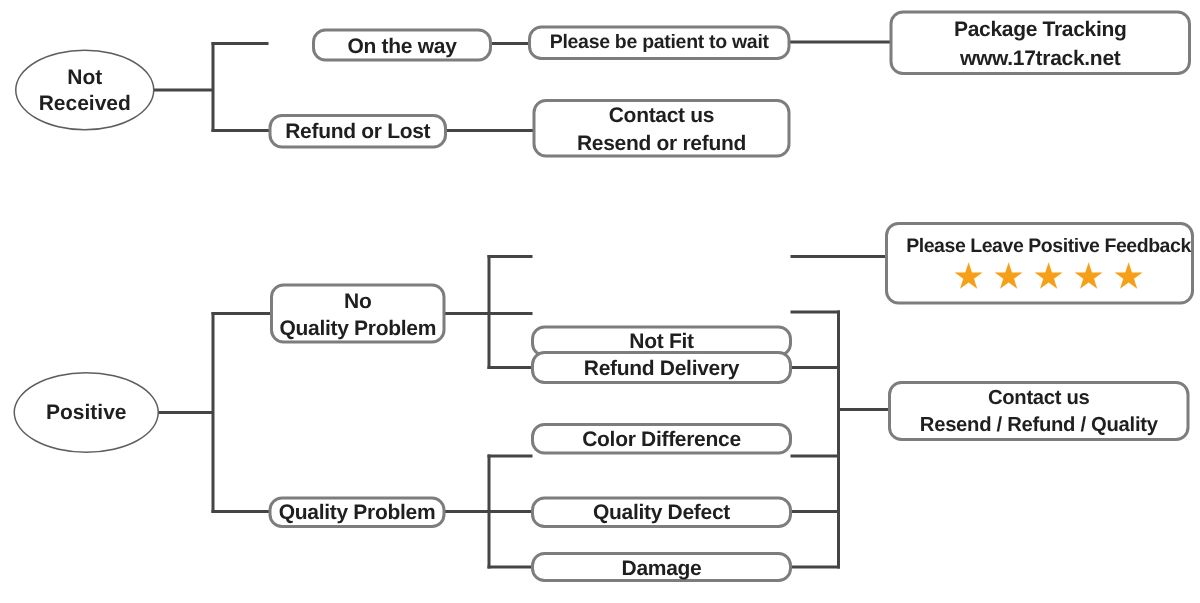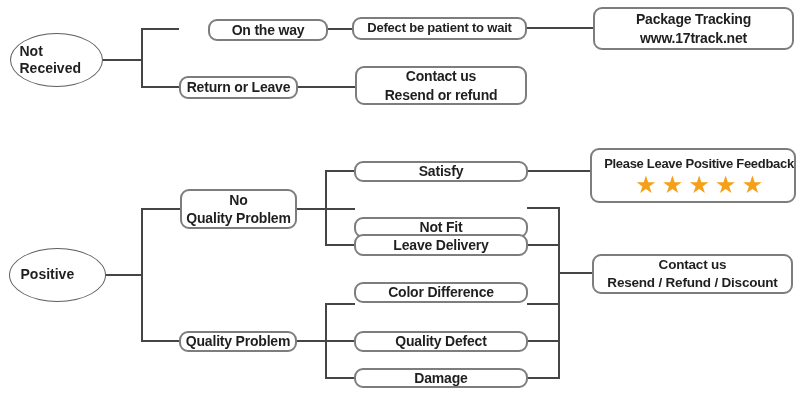--- a/index.html
+++ b/index.html
@@ -32,21 +32,21 @@
     z-index: 2;
   }
   .ellipse {
     position: absolute;
     background: #ffffff;
     border: 1.5px solid #5e5e5e;
     border-radius: 50%;
     display: flex;
     align-items: center;
     justify-content: center;
-    text-align: left;
+    text-align: center;
     font-size: 14px;
     font-weight: bold;
     line-height: 1.25;
     z-index: 2;
   }
   .ellipse .wrap { display: block; width: 74px; white-space: normal; }
   .fs13 { font-size: 13px; }
   .fs135 { font-size: 13.5px; }
   .feedback-title { font-size: 13px; letter-spacing: -0.3px; }
   .stars { display: flex; align-items: center; justify-content: center; margin-top: 1px; }
@@ -93,60 +93,57 @@
 
   <div class="ellipse" style="left:10px;top:33px;width:93px;height:54px;">
     <span class="wrap">Not Received</span>
   </div>
 
   <div class="node" style="left:178px;top:19px;width:120px;height:22px;margin-left:30px;">
     <span>On the way</span>
   </div>
 
   <div class="node fs13" style="left:352px;top:17px;width:175px;height:23px;">
-    <span>Defect be patient to wait</span>
+    <span>Please be patient to wait</span>
   </div>
 
   <div class="node" style="left:593px;top:7px;width:201px;height:43px;">
     <span>Package Tracking</span>
     <span>www.17track.net</span>
   </div>
 
   <div class="node" style="left:179px;top:76px;width:119px;height:23px;">
-    <span>Return or Leave</span>
+    <span>Refund or Lost</span>
   </div>
 
   <div class="node" style="left:355px;top:66px;width:172px;height:39px;">
     <span>Contact us</span>
     <span>Resend or refund</span>
   </div>
 
   <div class="ellipse" style="left:9px;top:248px;width:97px;height:54px;">
     <span class="wrap">Positive</span>
   </div>
 
   <div class="node" style="left:180px;top:189px;width:117px;height:40px;text-align:center;">
     <span>No</span>
     <span>Quality Problem</span>
   </div>
 
   <div class="node" style="left:179px;top:331px;width:118px;height:21px;">
     <span>Quality Problem</span>
   </div>
 
-  <div class="node" style="left:354px;top:161px;width:174px;height:21px;">
-    <span>Satisfy</span>
-  </div>
 
   <div class="node" style="left:354px;top:198px;width:174px;height:21px;margin-top:19px;">
     <span>Not Fit</span>
   </div>
 
   <div class="node" style="left:354px;top:234px;width:174px;height:22px;">
-    <span>Leave Delivery</span>
+    <span>Refund Delivery</span>
   </div>
 
   <div class="node" style="left:354px;top:282px;width:174px;height:21px;">
     <span>Color Difference</span>
   </div>
 
   <div class="node" style="left:354px;top:331px;width:174px;height:21px;">
     <span>Quality Defect</span>
   </div>
 
@@ -160,16 +157,16 @@
         <span class="star">★</span>
         <span class="star">★</span>
         <span class="star">★</span>
         <span class="star">★</span>
         <span class="star">★</span>
       </span>
   </div>
 
   <div class="node fs135" style="left:592px;top:254px;width:201px;height:40px;">
     <span>Contact us</span>
-    <span>Resend / Refund / Discount</span>
+    <span>Resend / Refund / Quality</span>
   </div>
 
 </div>
 
 </body></html>

